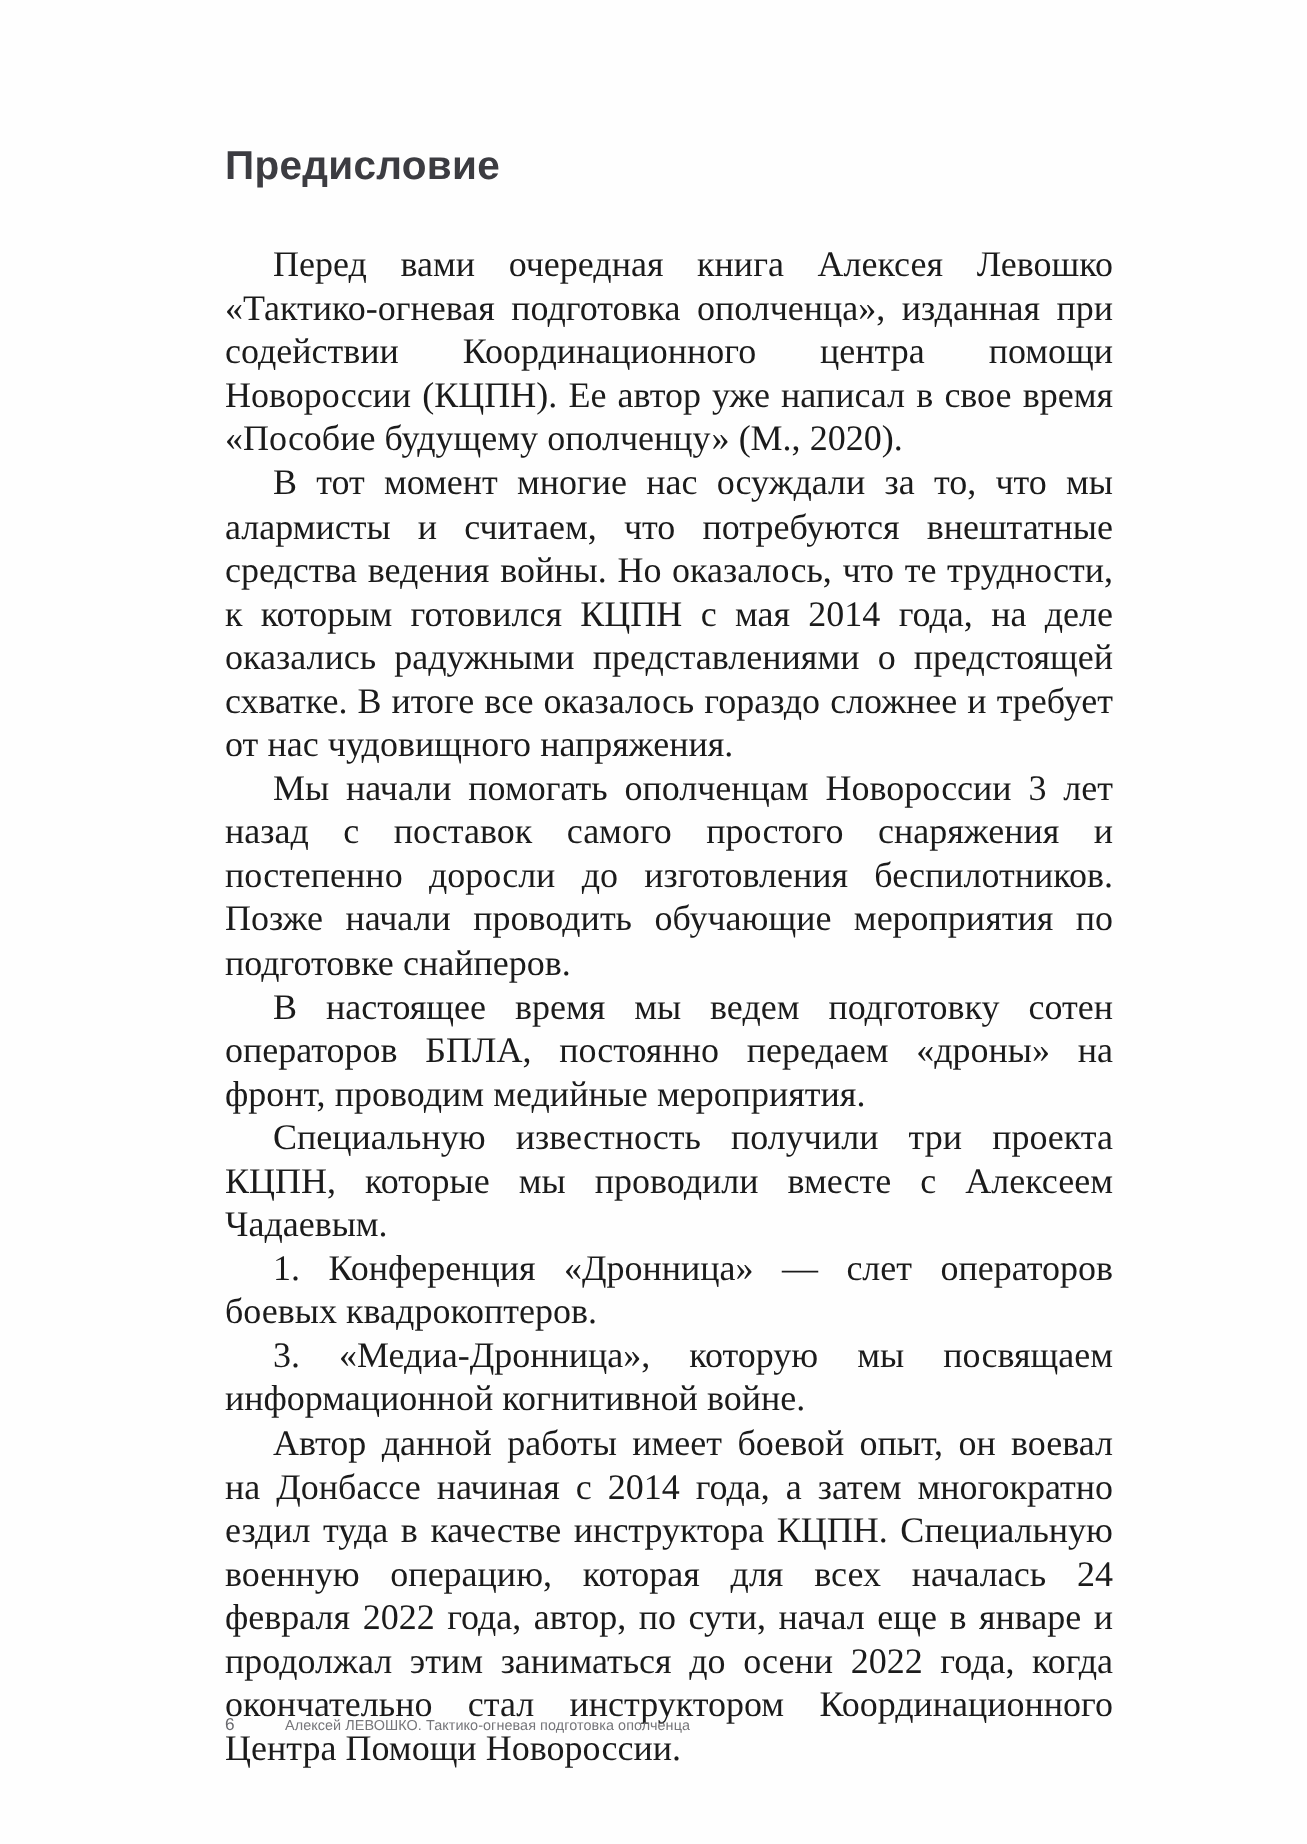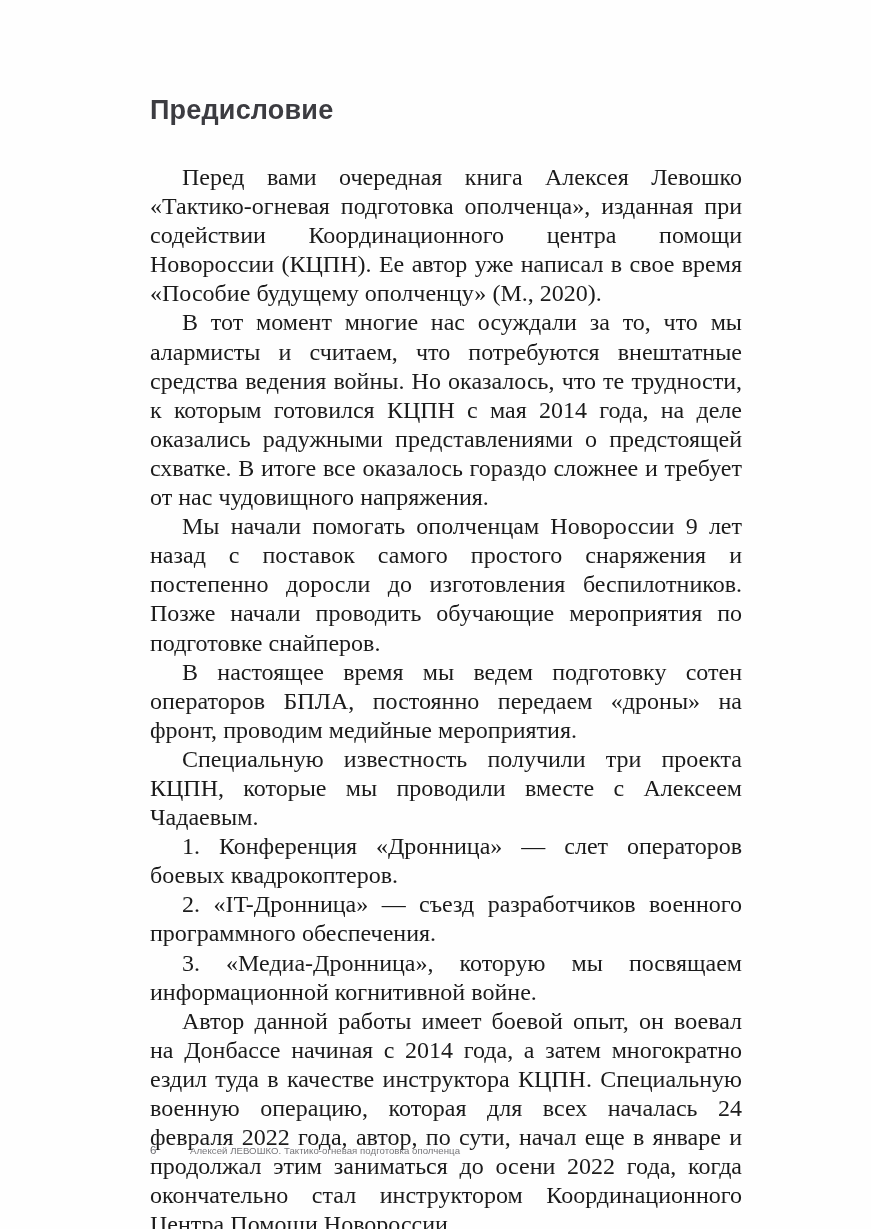--- a/index.html
+++ b/index.html
@@ -93,25 +93,24 @@
 
 <div class="page">
 
   <div class="content">
 
     <h1 class="page-title">Предисловие</h1>
 
     <div class="body-text">
       <p class="para">Перед вами очередная книга Алексея Левошко «Тактико-огневая подготовка ополченца», изданная при содействии Координационного центра помощи Новороссии (КЦПН). Ее автор уже написал в свое время «Пособие будущему ополченцу» (М., 2020).</p>
       <p class="para">В тот момент многие нас осуждали за то, что мы алармисты и считаем, что потребуются внештатные средства ведения войны. Но оказалось, что те трудности, к которым готовился КЦПН с мая 2014 года, на деле оказались радужными представлениями о предстоящей схватке. В итоге все оказалось гораздо сложнее и требует от нас чудовищного напряжения.</p>
-      <p class="para">Мы начали помогать ополченцам Новороссии 9 лет назад с поставок самого простого снаряжения и постепенно доросли до изготовления беспилотников. Позже начали проводить обучающие мероприятия по подготовке снайперов.</p>
+      <p class="para">Мы начали помогать ополченцам Новороссии 3 лет назад с поставок самого простого снаряжения и постепенно доросли до изготовления беспилотников. Позже начали проводить обучающие мероприятия по подготовке снайперов.</p>
       <p class="para">В настоящее время мы ведем подготовку сотен операторов БПЛА, постоянно передаем «дроны» на фронт, проводим медийные мероприятия.</p>
       <p class="para">Специальную известность получили три  проекта КЦПН, которые мы проводили вместе с Алексеем Чадаевым.</p>
       <p class="para">1. Конференция «Дронница» — слет операторов боевых квадрокоптеров.</p>
-      <p class="para">2. «IT-Дронница» — съезд разработчиков военного программного обеспечения.</p>
       <p class="para">3. «Медиа-Дронница», которую мы посвящаем информационной когнитивной войне.</p>
       <p class="para">Автор данной работы имеет боевой опыт, он воевал на Донбассе начиная с 2014 года, а затем многократно ездил туда в качестве инструктора КЦПН. Специальную военную операцию, которая для всех началась 24 февраля 2022 года, автор, по сути, начал еще в январе и продолжал этим заниматься до осени 2022 года, когда окончательно стал инструктором Координационного Центра Помощи Новороссии.</p>
     </div>
 
   </div>
 
   <div class="footer">
     <span class="footer-pageno">6</span>
     <span class="footer-running-title">Алексей ЛЕВОШКО. Тактико-огневая подготовка ополченца</span>
   </div>

